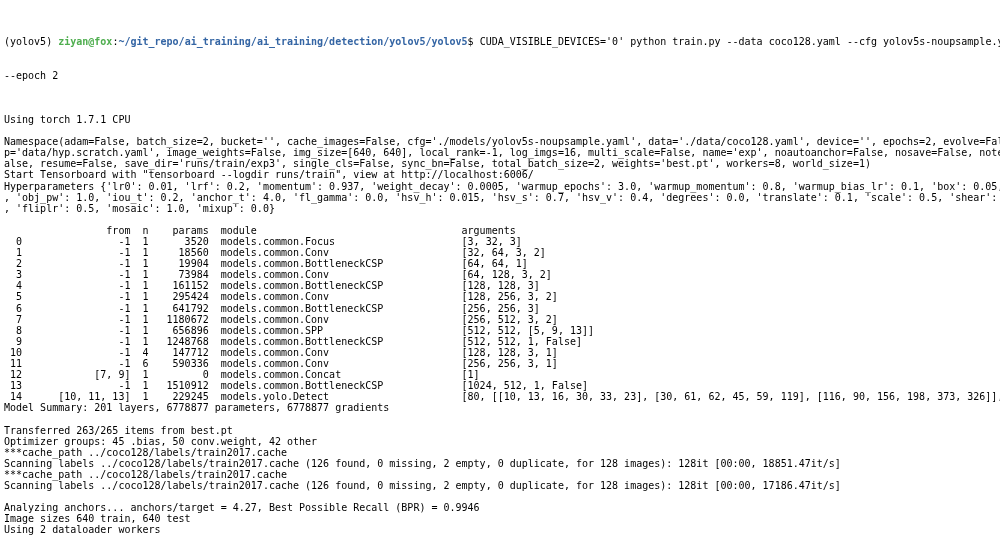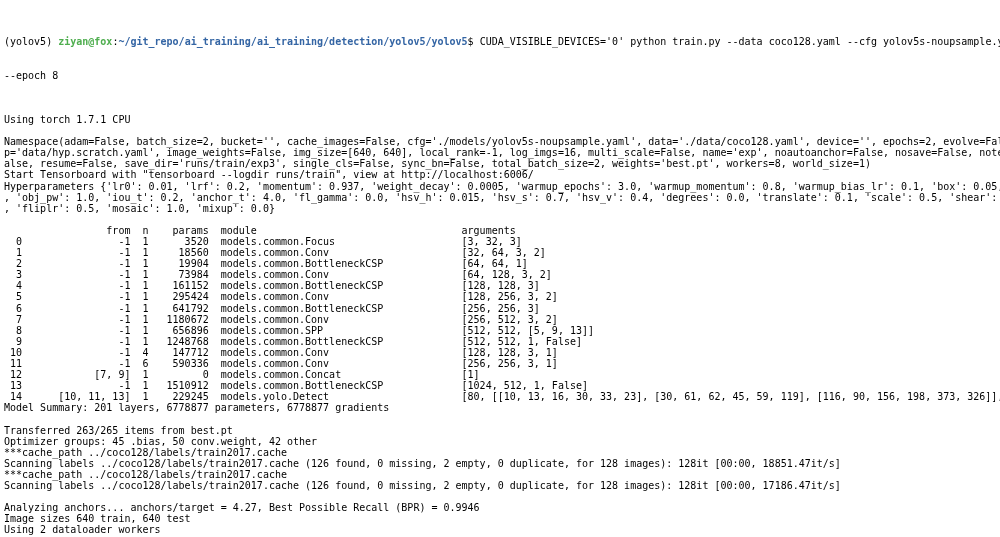--- a/index.html
+++ b/index.html
@@ -28,21 +28,21 @@
   .prompt-path { color: #3465a4; font-weight: bold; text-align: right; }
   .prompt-sym  { color: #000000; }
   .blank { height: 11.1px; }
 </style>
 </head>
 <body>
 
 <div id="terminal">
 
   <div class="line"><span class="prompt-sym">(yolov5) </span><span class="prompt-user">ziyan@fox</span><span class="prompt-sym">:</span><span class="prompt-path">~/git_repo/ai_training/ai_training/detection/yolov5/yolov5</span><span class="prompt-sym">$ </span><span>CUDA_VISIBLE_DEVICES='0' python train.py --data coco128.yaml --cfg yolov5s-noupsample.yaml --weights 'best.pt' --batch-size 2</span></div>
-  <div class="line">--epoch 8</div>
+  <div class="line">--epoch 2</div>
 
   <div id="output-lines"><div class="line">Using torch 1.7.1 CPU</div><div class="line blank"></div><div class="line">Namespace(adam=False, batch_size=2, bucket='', cache_images=False, cfg='./models/yolov5s-noupsample.yaml', data='./data/coco128.yaml', device='', epochs=2, evolve=False, exist_ok=False, global_rank=-1, hy</div><div class="line">p='data/hyp.scratch.yaml', image_weights=False, img_size=[640, 640], local_rank=-1, log_imgs=16, multi_scale=False, name='exp', noautoanchor=False, nosave=False, notest=False, project='runs/train', rect=F</div><div class="line">alse, resume=False, save_dir='runs/train/exp3', single_cls=False, sync_bn=False, total_batch_size=2, weights='best.pt', workers=8, world_size=1)</div><div class="line">Start Tensorboard with "tensorboard --logdir runs/train", view at http://localhost:6006/</div><div class="line">Hyperparameters {'lr0': 0.01, 'lrf': 0.2, 'momentum': 0.937, 'weight_decay': 0.0005, 'warmup_epochs': 3.0, 'warmup_momentum': 0.8, 'warmup_bias_lr': 0.1, 'box': 0.05, 'cls': 0.5, 'cls_pw': 1.0, 'obj': 1.0</div><div class="line">, 'obj_pw': 1.0, 'iou_t': 0.2, 'anchor_t': 4.0, 'fl_gamma': 0.0, 'hsv_h': 0.015, 'hsv_s': 0.7, 'hsv_v': 0.4, 'degrees': 0.0, 'translate': 0.1, 'scale': 0.5, 'shear': 0.0, 'perspective': 0.0, 'flipud': 0.0</div><div class="line">, 'fliplr': 0.5, 'mosaic': 1.0, 'mixup': 0.0}</div><div class="line blank"></div><div class="line">                 from  n    params  module                                  arguments</div><div class="line">  0                -1  1      3520  models.common.Focus                     [3, 32, 3]</div><div class="line">  1                -1  1     18560  models.common.Conv                      [32, 64, 3, 2]</div><div class="line">  2                -1  1     19904  models.common.BottleneckCSP             [64, 64, 1]</div><div class="line">  3                -1  1     73984  models.common.Conv                      [64, 128, 3, 2]</div><div class="line">  4                -1  1    161152  models.common.BottleneckCSP             [128, 128, 3]</div><div class="line">  5                -1  1    295424  models.common.Conv                      [128, 256, 3, 2]</div><div class="line">  6                -1  1    641792  models.common.BottleneckCSP             [256, 256, 3]</div><div class="line">  7                -1  1   1180672  models.common.Conv                      [256, 512, 3, 2]</div><div class="line">  8                -1  1    656896  models.common.SPP                       [512, 512, [5, 9, 13]]</div><div class="line">  9                -1  1   1248768  models.common.BottleneckCSP             [512, 512, 1, False]</div><div class="line"> 10                -1  4    147712  models.common.Conv                      [128, 128, 3, 1]</div><div class="line"> 11                -1  6    590336  models.common.Conv                      [256, 256, 3, 1]</div><div class="line"> 12            [7, 9]  1         0  models.common.Concat                    [1]</div><div class="line"> 13                -1  1   1510912  models.common.BottleneckCSP             [1024, 512, 1, False]</div><div class="line"> 14      [10, 11, 13]  1    229245  models.yolo.Detect                      [80, [[10, 13, 16, 30, 33, 23], [30, 61, 62, 45, 59, 119], [116, 90, 156, 198, 373, 326]], [128, 256, 512]]</div><div class="line">Model Summary: 201 layers, 6778877 parameters, 6778877 gradients</div><div class="line blank"></div><div class="line">Transferred 263/265 items from best.pt</div><div class="line">Optimizer groups: 45 .bias, 50 conv.weight, 42 other</div><div class="line">***cache_path ../coco128/labels/train2017.cache</div><div class="line">Scanning labels ../coco128/labels/train2017.cache (126 found, 0 missing, 2 empty, 0 duplicate, for 128 images): 128it [00:00, 18851.47it/s]</div><div class="line">***cache_path ../coco128/labels/train2017.cache</div><div class="line">Scanning labels ../coco128/labels/train2017.cache (126 found, 0 missing, 2 empty, 0 duplicate, for 128 images): 128it [00:00, 17186.47it/s]</div><div class="line blank"></div><div class="line">Analyzing anchors... anchors/target = 4.27, Best Possible Recall (BPR) = 0.9946</div><div class="line">Image sizes 640 train, 640 test</div><div class="line">Using 2 dataloader workers</div><div class="line">Logging results to runs/train/exp3</div></div>
 
   
   
   
 
   
 
   

